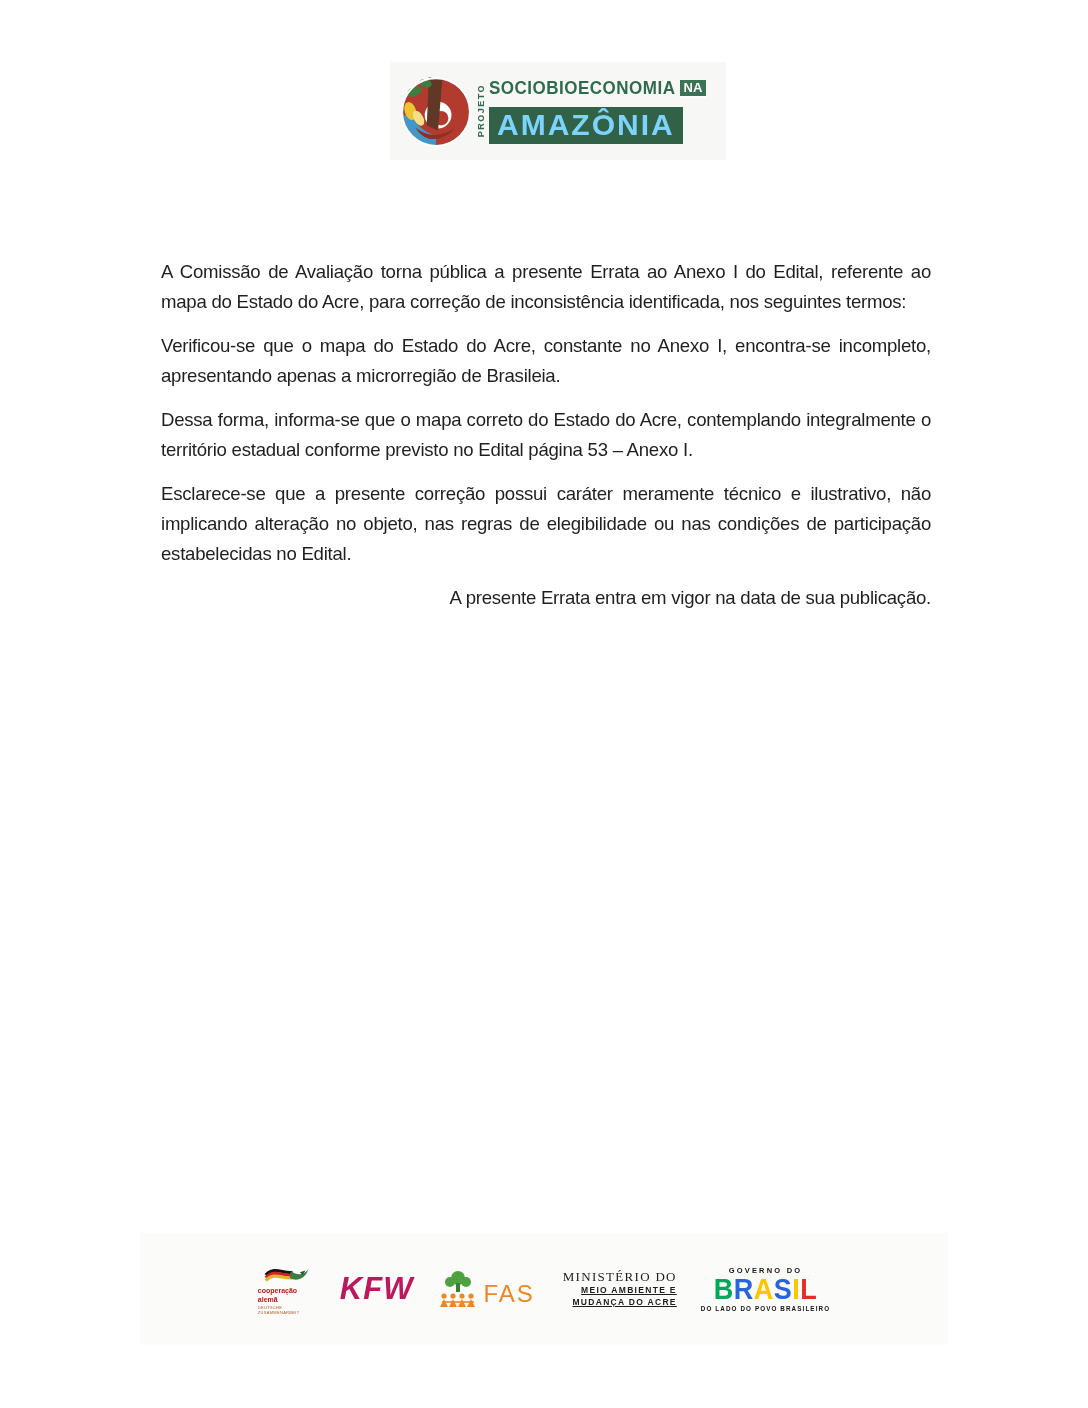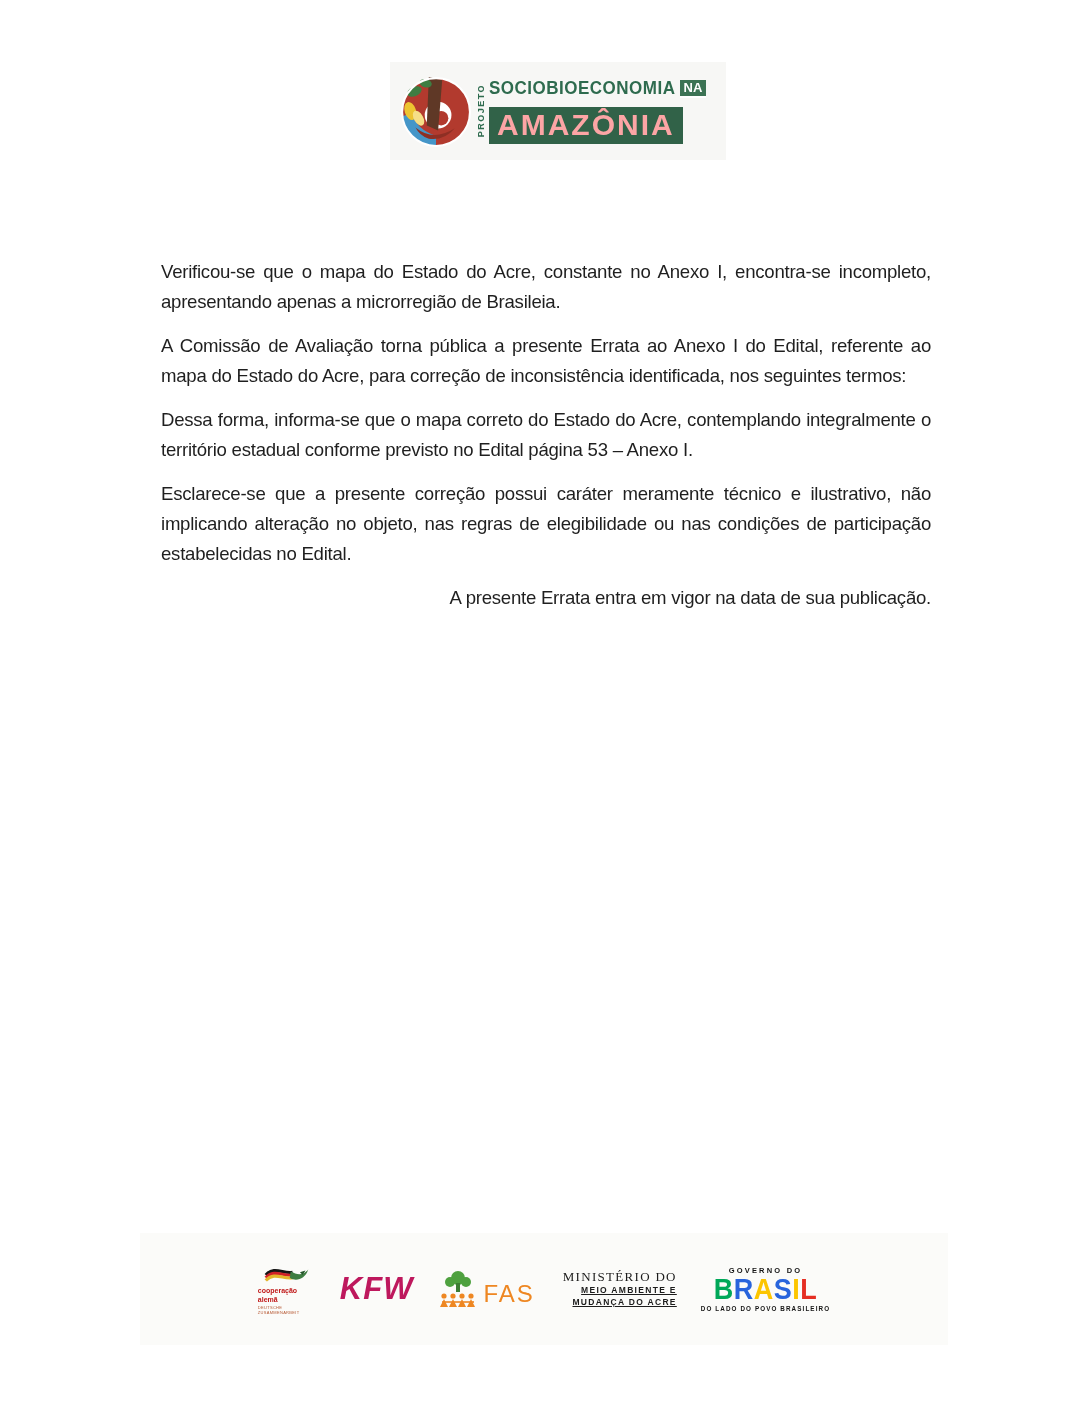--- a/index.html
+++ b/index.html
@@ -49,21 +49,21 @@
     color: #ffffff;
     font-size: 13px;
     font-weight: bold;
     padding: 1px 4px 2px 4px;
     line-height: 1;
     border-bottom: 2px solid #ffffff;
   }
   .amazonia-banner {
     margin-top: 8px;
     background: #316248;
-    color: #fca5a5;
+    color: #7dd3fc;
     font-size: 30px;
     font-weight: bold;
     letter-spacing: 2px;
     line-height: 1.1;
     padding: 1px 8px 3px 8px;
     align-self: flex-start;
   }
 
   
   .doc-title {
@@ -155,22 +155,22 @@
       <div class="logo-line1">
         <span class="word">SOCIOBIOECONOMIA</span>
         <span class="na-badge">NA</span>
       </div>
       <div class="amazonia-banner">AMAZÔNIA</div>
     </div>
   </div>
 
 
   <div class="doc-body">
+    <p>A Comissão de Avaliação torna pública a presente Errata ao Anexo I do Edital, referente ao mapa do Estado do Acre, para correção de inconsistência identificada, nos seguintes termos:</p>
     <p>Verificou-se que o mapa do Estado do Acre, constante no Anexo I, encontra-se incompleto, apresentando apenas a microrregião de Brasileia.</p>
-    <p>A Comissão de Avaliação torna pública a presente Errata ao Anexo I do Edital, referente ao mapa do Estado do Acre, para correção de inconsistência identificada, nos seguintes termos:</p>
     <p>Dessa forma, informa-se que o mapa correto do Estado do Acre, contemplando integralmente o território estadual conforme previsto no Edital página 53 – Anexo I.</p>
     <p>Esclarece-se que a presente correção possui caráter meramente técnico e ilustrativo, não implicando alteração no objeto, nas regras de elegibilidade ou nas condições de participação estabelecidas no Edital.</p>
     <p>A presente Errata entra em vigor na data de sua publicação.</p>
   </div>
 
   <div class="footer-band">
 
     <div class="coop-logo">
       <svg width="50" height="24" viewBox="0 0 52 26" aria-hidden="true">
         <path d="M3 13 C12 3 22 12 32 10" stroke="#141414" stroke-width="3.4" fill="none"></path>

